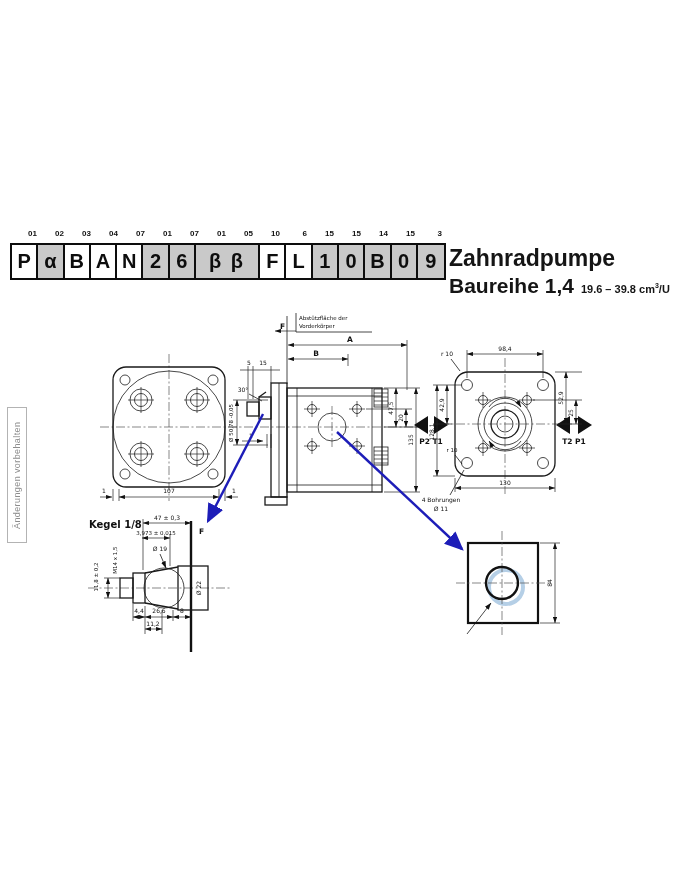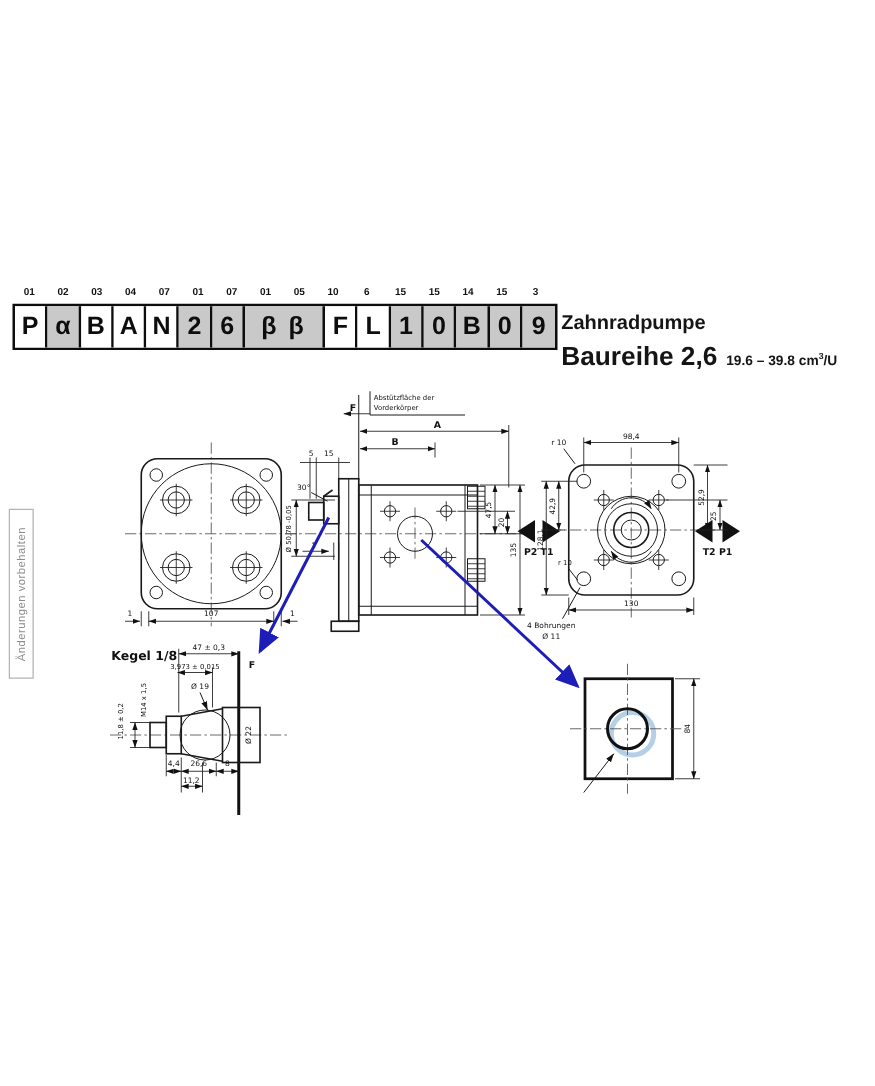--- a/index.html
+++ b/index.html
@@ -6,32 +6,32 @@
   .page{position:relative;width:700px;height:869px;background:#fff;font-family:"Liberation Sans",sans-serif;overflow:hidden}
 
   
   .watermark{position:absolute;left:7px;top:407px;width:18px;height:134px;border:1px solid #b3b3b3;
     display:flex;align-items:center;justify-content:center;writing-mode:vertical-rl;transform:rotate(180deg);
     font:9px "Liberation Sans",sans-serif;color:#8c8c8c;letter-spacing:.4px;white-space:nowrap}
 
   
   .code-block{position:absolute;left:10px;top:229px}
   .pos-row{display:flex;height:14px}
-  .pos-row span{width:27px;text-align:center;font:bold 8px "Liberation Sans",sans-serif;color:#111}
+  .pos-row span{width:27px;text-align:right;font:bold 8px "Liberation Sans",sans-serif;color:#111}
   .cells-row{display:flex;border:2.5px solid #0d0d0d;width:432px;box-sizing:content-box}
   .cell{width:27px;height:33px;box-sizing:border-box;border-right:2px solid #0d0d0d;
     display:flex;align-items:center;justify-content:center;
     font:bold 20px "Liberation Sans",sans-serif;color:#0d0d0d;background:#fff}
   .cell:last-child{border-right:none}
   .cell.wide{width:66px;letter-spacing:2px}
   .cell.gray{background:#c9c9c9}
 
   
   .title{position:absolute;left:449px;top:245px;color:#151515;font-weight:bold}
-  .title .l1{font-size:16px;line-height:27px}
+  .title .l1{font-size:23px;line-height:27px}
   .title .l2{font-size:21px;line-height:28px;display:flex;align-items:baseline}
   .title .disp{font-size:11px;margin-left:7px;white-space:nowrap}
   .title sup{font-size:7px}
 
   
   svg.drawing{position:absolute;left:0;top:0}
   .s{stroke:#1a1a1a;stroke-width:1.3;fill:none}
   .t{stroke:#1a1a1a;stroke-width:.8;fill:none}
   .d{stroke:#222;stroke-width:.7;fill:none}
   .b{stroke:#111;stroke-width:2.4;fill:none}
@@ -83,21 +83,21 @@
       <div class="cell gray">0</div>
       <div class="cell gray">B</div>
       <div class="cell gray">0</div>
       <div class="cell gray">9</div>
     </div>
   </div>
 
   <div class="title">
     <div class="l1">Zahnradpumpe</div>
     <div class="l2">
-      <span>Baureihe 2,6</span>
+      <span>Baureihe 1,4</span>
       <span class="disp"><span>19.6 – 39.8 cm</span><sup>3</sup><span>/U</span></span>
     </div>
   </div>
 
   <svg class="drawing" width="700" height="869" viewBox="0 0 700 869">
     <defs>
       <marker id="ma" markerWidth="9" markerHeight="7" refX="8.5" refY="3.5" orient="auto-start-reverse">
         <path d="M0,0.5 L8.8,3.5 L0,6.5 Z" fill="#111"></path>
       </marker>
       <marker id="mb" markerWidth="8" markerHeight="7" refX="7" refY="3.5" orient="auto">

